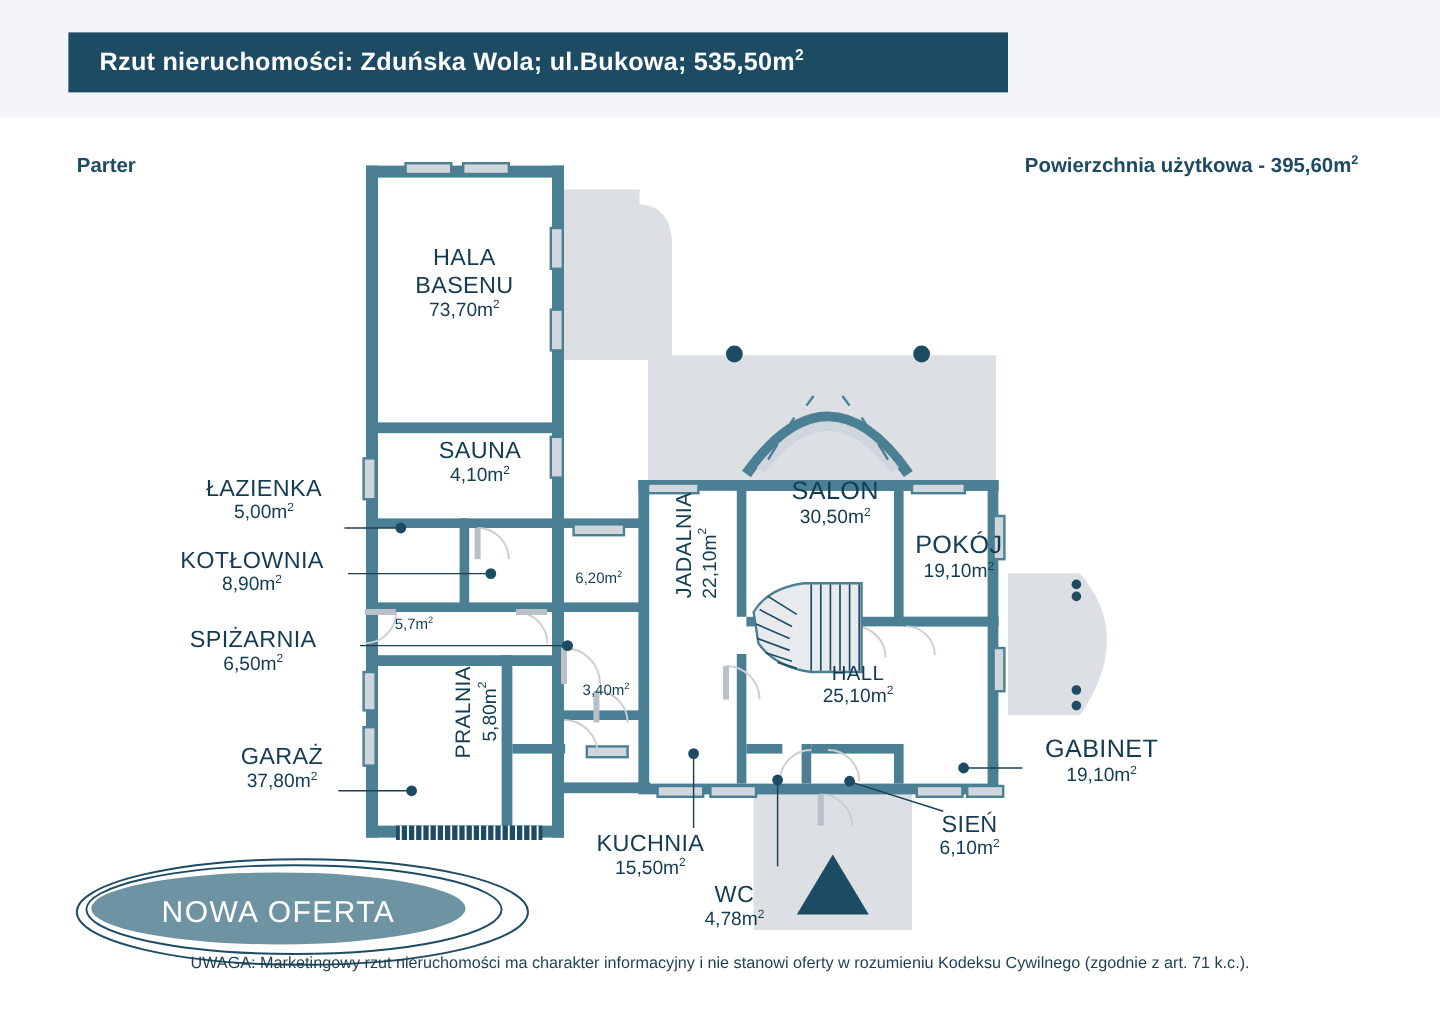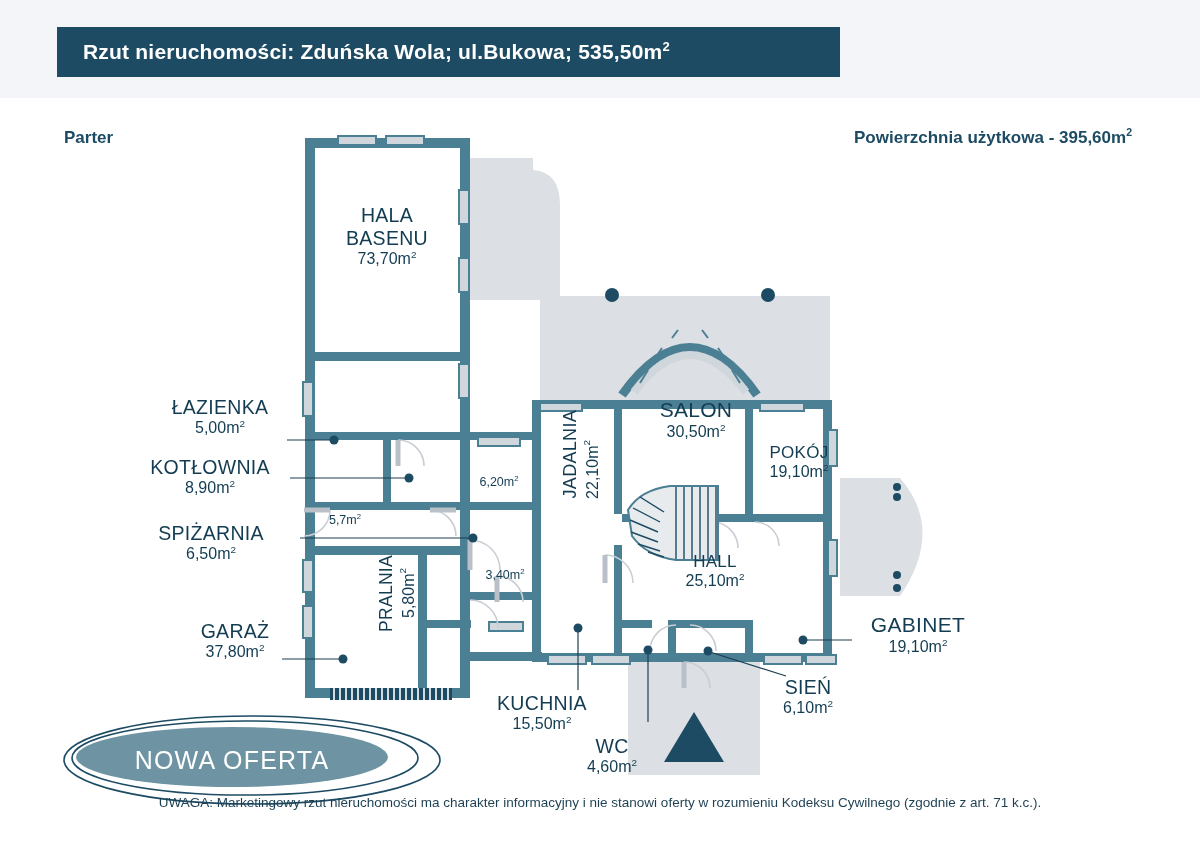--- a/index.html
+++ b/index.html
@@ -345,20 +345,24 @@
       <ellipse cx="232" cy="757" rx="156" ry="30" fill="#6e94a4"></ellipse>
     </g>
   </svg>
 
   <div class="room-label" style="left:312px; top:204px; width:150px;">
     <div class="room-name">HALA</div>
     <div class="room-name">BASENU</div>
     <div class="room-area"><span>73,70m</span><sup class="sq">2</sup></div>
   </div>
 
+  <div class="room-label" style="left:340px; top:365px; width:120px;">
+    <div class="room-name">SAUNA</div>
+    <div class="room-area"><span>4,10m</span><sup class="sq">2</sup></div>
+  </div>
 
   <div class="room-label" style="left:140px; top:396px; width:160px;">
     <div class="room-name">ŁAZIENKA</div>
     <div class="room-area"><span>5,00m</span><sup class="sq">2</sup></div>
   </div>
 
   <div class="room-label" style="left:112px; top:456px; width:196px;">
     <div class="room-name">KOTŁOWNIA</div>
     <div class="room-area"><span>8,90m</span><sup class="sq">2</sup></div>
   </div>
@@ -380,21 +384,21 @@
     <div class="room-area vert"><span>5,80m</span><sup class="sq">2</sup></div>
   </div>
 
   <div class="room-label" style="left:472px; top:692px; width:140px;">
     <div class="room-name">KUCHNIA</div>
     <div class="room-area"><span>15,50m</span><sup class="sq">2</sup></div>
   </div>
 
   <div class="room-label" style="left:562px; top:735px; width:100px;">
     <div class="room-name">WC</div>
-    <div class="room-area"><span>4,60m</span><sup class="sq">2</sup></div>
+    <div class="room-area"><span>4,78m</span><sup class="sq">2</sup></div>
   </div>
 
   <div class="room-label" style="left:753px; top:676px; width:110px;">
     <div class="room-name">SIEŃ</div>
     <div class="room-area"><span>6,10m</span><sup class="sq">2</sup></div>
   </div>
 
   <div class="room-label" style="left:657px; top:552px; width:116px;">
     <div class="room-name" style="font-size:17px;">HALL</div>
     <div class="room-area"><span>25,10m</span><sup class="sq">2</sup></div>
@@ -406,21 +410,21 @@
   <div class="room-label" style="left:584px; top:440px; width:24px;">
     <div class="room-area vert"><span>22,10m</span><sup class="sq">2</sup></div>
   </div>
 
   <div class="room-label" style="left:634px; top:398px; width:124px;">
     <div class="room-name" style="font-size:21px;">SALON</div>
     <div class="room-area"><span>30,50m</span><sup class="sq">2</sup></div>
   </div>
 
   <div class="room-label" style="left:740px; top:443px; width:118px;">
-    <div class="room-name" style="font-size:17px;">POKÓJ</div>
+    <div class="room-name" style="font-size:21px;">POKÓJ</div>
     <div class="room-area"><span>19,10m</span><sup class="sq">2</sup></div>
   </div>
 
   <div class="room-label" style="left:850px; top:613px; width:136px;">
     <div class="room-name" style="font-size:21px;">GABINET</div>
     <div class="room-area"><span>19,10m</span><sup class="sq">2</sup></div>
   </div>
 
   <div class="room-label tiny" style="left:462px; top:475px; width:74px;">
     <div class="room-area"><span>6,20m</span><sup class="sq">2</sup></div>

